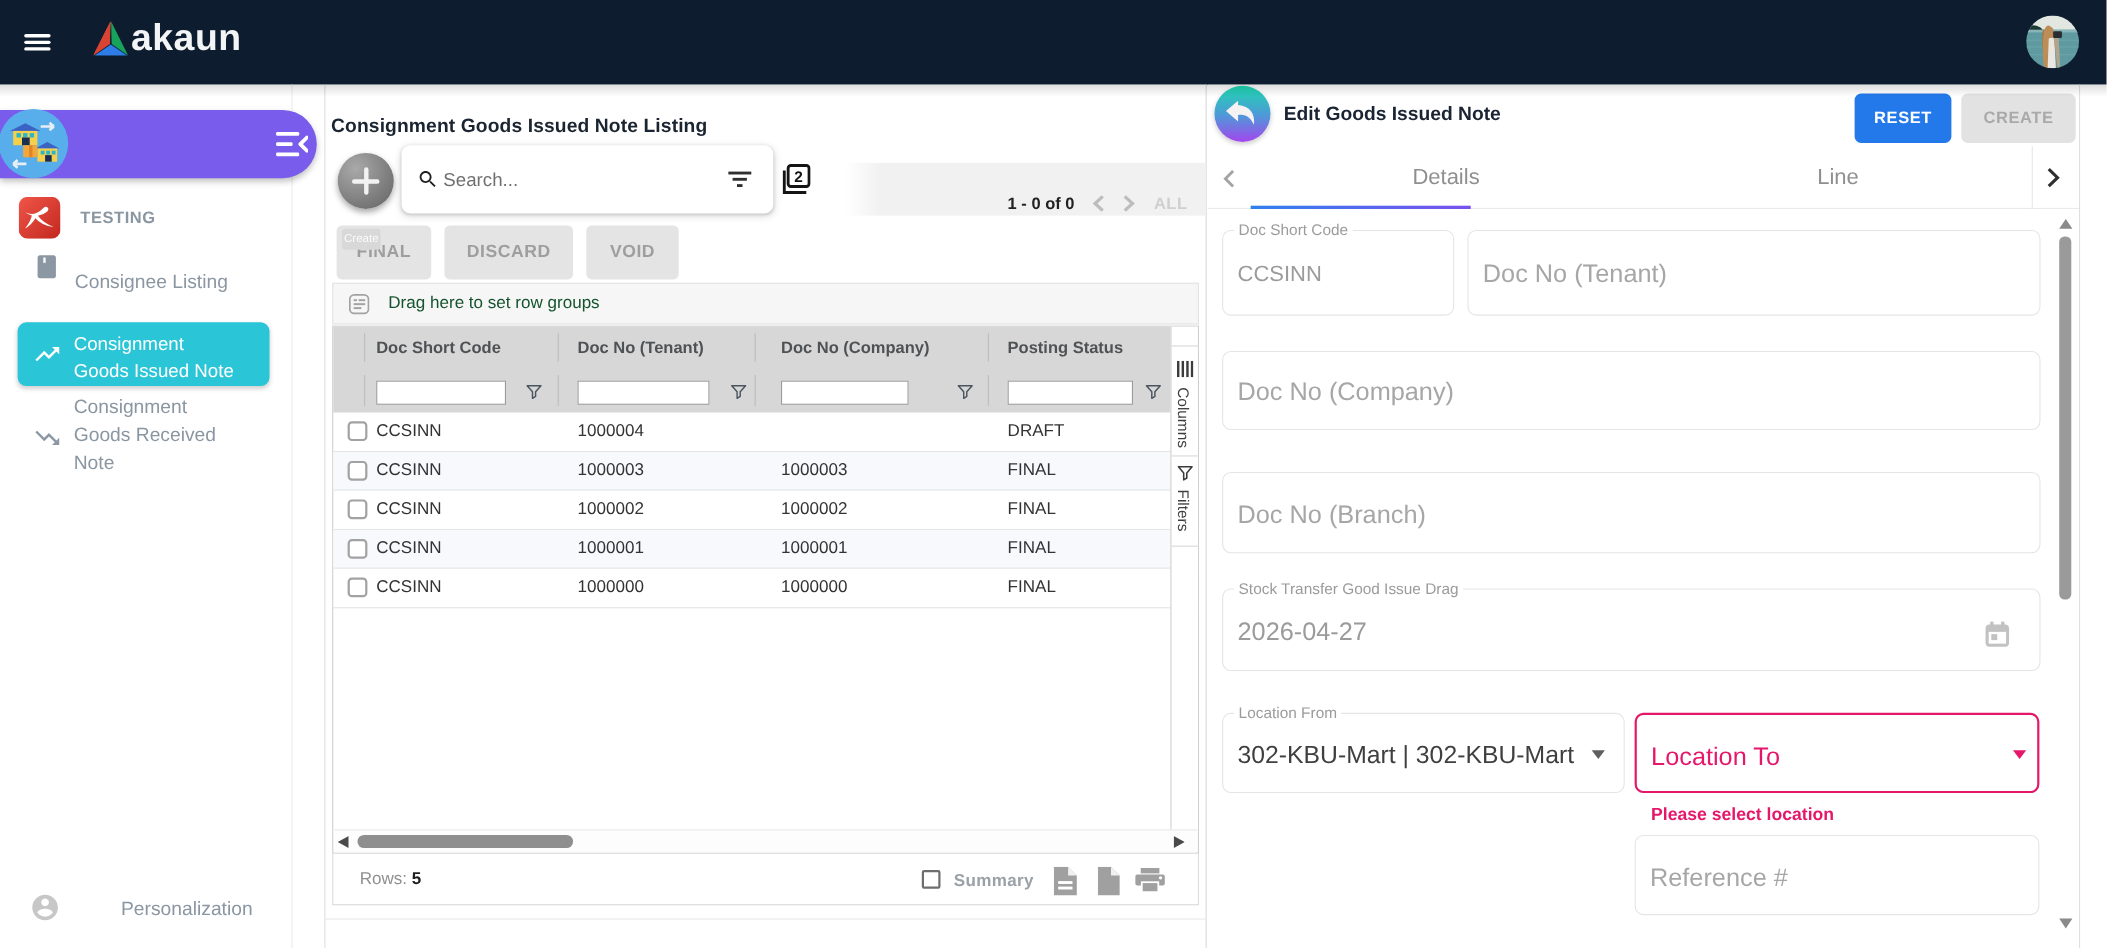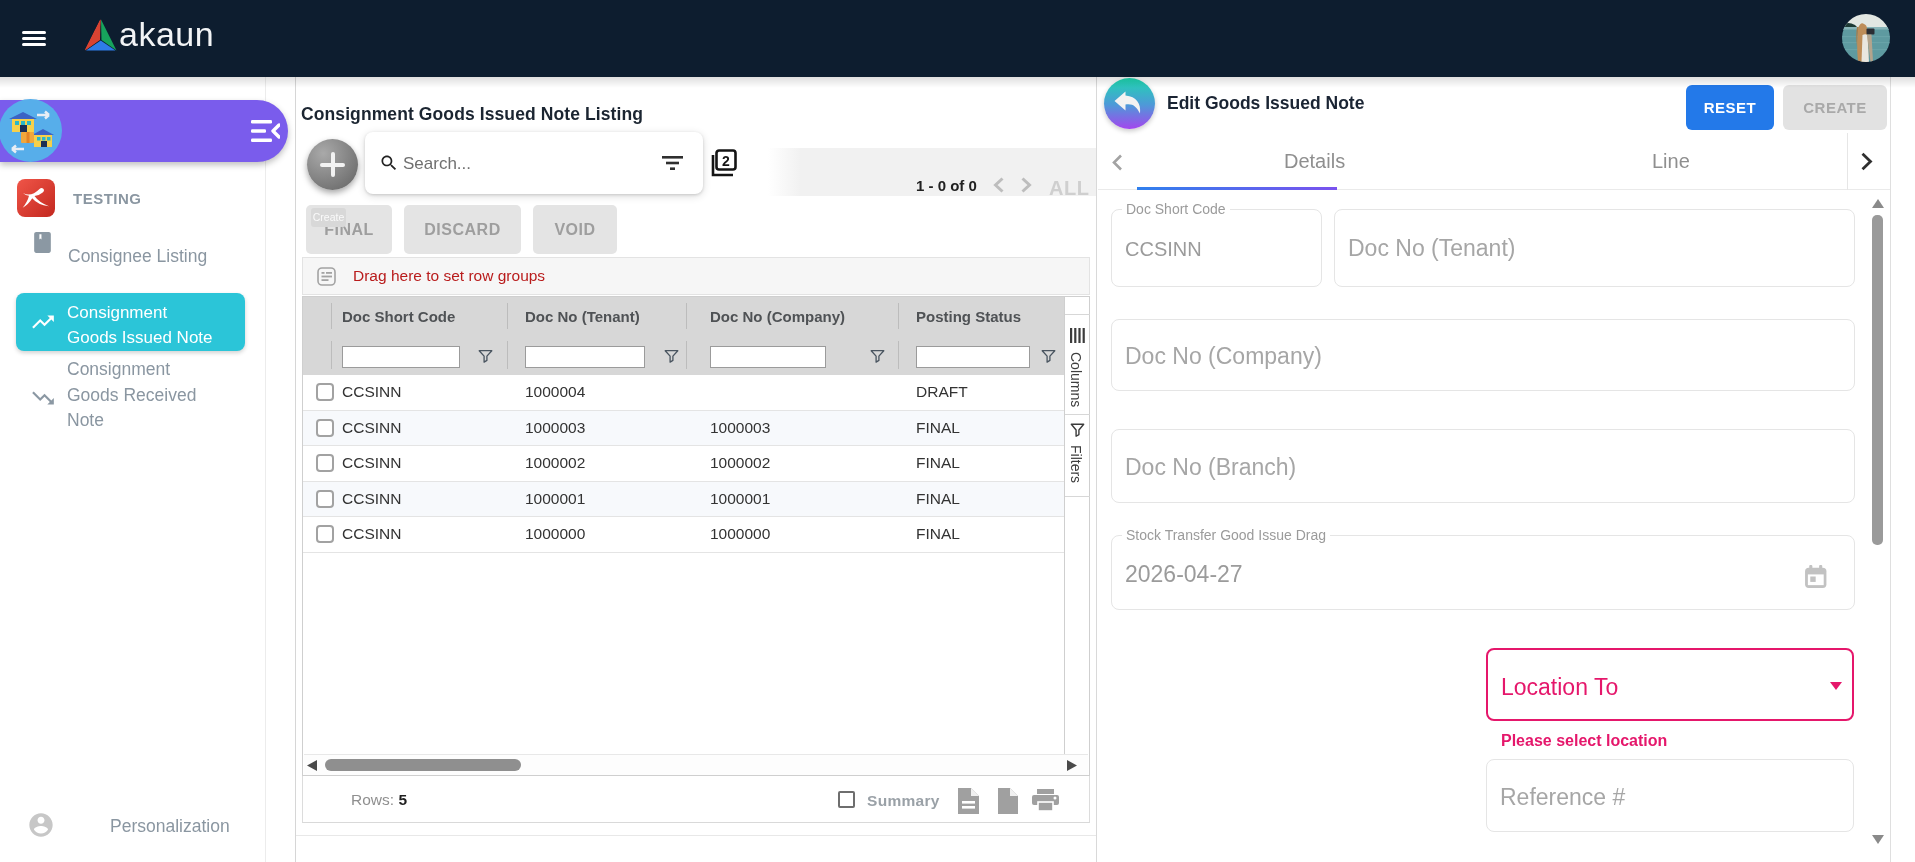--- a/index.html
+++ b/index.html
@@ -3,21 +3,21 @@
 <meta charset="utf-8">
 <style>
 * { margin:0; padding:0; box-sizing:border-box; }
 html,body { width:1915px; height:862px; overflow:hidden; background:#ffffff;
   font-family:"Liberation Sans", sans-serif; }
 .abs { position:absolute; }
 
 
 #nav { position:absolute; left:0; top:0; width:1915px; height:77px; background:#0d1d2f; }
 .bar { position:absolute; left:22px; width:24px; height:2.8px; background:#fff; border-radius:2px; }
-#brand { position:absolute; left:119px; top:15px; font-size:34px; font-weight:400; color:#f2f4f6; letter-spacing:0.5px; }
+#brand { position:absolute; left:119px; top:15px; font-size:34px; font-weight:700; color:#f2f4f6; letter-spacing:0.5px; }
 #shadowband { position:absolute; left:0; top:77px; width:1915px; height:11px;
   background:linear-gradient(to bottom, rgba(0,0,0,0.13), rgba(0,0,0,0)); z-index:5; pointer-events:none; }
 
 
 #side { position:absolute; left:0; top:77px; width:296px; height:785px; background:#fff; }
 #side .line1 { position:absolute; left:265px; top:0; width:1px; height:785px; background:#ececec; }
 #side .line2 { position:absolute; left:295px; top:0; width:1px; height:785px; background:#d6d6d6; }
 #pill { position:absolute; left:0; top:23px; width:288px; height:62px; background:#7a5cec;
   border-radius:0 31px 31px 0; box-shadow:0 3px 6px rgba(0,0,0,0.25); }
 #pillcirc { position:absolute; left:-1px; top:-1px; width:63px; height:63px; border-radius:50%; background:#57aeea; overflow:hidden; }
@@ -32,53 +32,53 @@
 #itm4 { left:67px; top:280px; line-height:25.5px; }
 #personal { position:absolute; left:70px; top:739px; color:#8a96a1; font-size:17.5px;margin-left:40px; }
 
 
 #mid { position:absolute; left:296px; top:77px; width:801px; height:785px; background:#fff; }
 #mid .rightline { position:absolute; left:800px; top:0; width:1px; height:785px; background:#d9d9d9; }
 #midtitle { position:absolute; left:5px; top:27px; font-size:17.5px; font-weight:700; color:#1b2531; letter-spacing:0.1px; }
 #pageband { position:absolute; left:472px; top:71px; width:328px; height:48px;
   background:linear-gradient(to right, rgba(241,241,241,0), #f1f1f1 10%, #f1f1f1); }
 #pagetext { position:absolute; left:620px; top:100px; font-size:15px; font-weight:700; color:#212121; }
-#pageall { position:absolute; left:753px; top:100px; font-size:20px; font-weight:700; color:#cfcfcf; letter-spacing:0.5px; }
+#pageall { position:absolute; left:753px; top:100px; font-size:15px; font-weight:700; color:#cfcfcf; letter-spacing:0.5px; }
 #plusbtn { position:absolute; left:11px; top:62px; width:51px; height:51px; border-radius:50%;
   background:radial-gradient(circle at 32% 28%, #a9a9a9, #707070 80%);
   box-shadow:0 3px 6px rgba(0,0,0,0.35); }
 #plusbtn:before { content:""; position:absolute; left:13px; top:23.5px; width:25px; height:4px; background:#f2f2f2; border-radius:2px; }
 #plusbtn:after { content:""; position:absolute; left:23.5px; top:13px; width:4px; height:25px; background:#f2f2f2; border-radius:2px; }
 #search { position:absolute; left:69px; top:55px; width:338px; height:62px; background:#fff; border-radius:8px;
   box-shadow:0 1px 3px rgba(0,0,0,0.14), 0 2px 8px rgba(0,0,0,0.14); }
 #search .txt { position:absolute; left:38px; top:22px; font-size:17px; color:#707070; }
 .btn { position:absolute; top:128px; height:49px; background:#e4e4e4; border-radius:5px;
   color:#9e9e9e; font-size:16px; font-weight:700; letter-spacing:0.5px; text-align:center; line-height:49px; }
 #tooltip { position:absolute; left:15px; top:131px; width:35px; height:19px; background:#d8d8d8; border-radius:3px;
   color:#fafafa; font-size:10.5px; text-align:center; line-height:19px; z-index:3; }
 #dragbar { position:absolute; left:6px; top:180px; width:788px; height:38px; background:#f6f6f6; border:1px solid #e3e3e3; }
-#dragbar .txt { position:absolute; left:50px; top:9px; font-size:15.5px; color:#b91c1c; }
+#dragbar .txt { position:absolute; left:50px; top:9px; font-size:15.5px; color:#14532d; }
 #grid { position:absolute; left:6px; top:219px; width:788px; height:480px; border:1px solid #cfcfcf; }
 #ghead { position:absolute; left:0; top:0; width:786px; height:78px; background:#d7d7d7; }
 .hsep { position:absolute; top:6px; width:1px; height:26px; background:#bcbcbc; }
 .fsep { position:absolute; top:44px; width:1px; height:28px; background:#bcbcbc; }
 .hlabel { position:absolute; top:11px; font-size:15px; font-weight:600; color:#4f5255; }
 .finput { position:absolute; top:49px; height:22px; background:#fff; border:1px solid #9b9b9b; }
 .funnel { position:absolute; top:52px; }
 .grow { position:absolute; left:0; width:786px; height:35.5px; border-bottom:1px solid #e4e4e4; font-size:15.5px; color:#333; }
 .grow.alt { background:#f7f9fc; }
 .cell { position:absolute; top:8px; }
 .cb { position:absolute; left:13px; top:8px; width:18px; height:18px; border:2px solid #a2a2a2; border-radius:4px; background:#fff; }
 #gside { position:absolute; left:761px; top:0; width:25px; height:457px; background:#fff; border-left:1px solid #cfcfcf; }
 .vtab { position:absolute; left:0; width:25px; border-bottom:1px solid #d7d7d7; }
 .vtext { position:absolute; left:3px; writing-mode:vertical-lr; font-size:14px; color:#3f3f3f; }
 #hscroll { position:absolute; left:1px; top:457px; width:784px; height:21px; background:#fdfdfd; border-top:1px solid #e8e8e8; }
 #hthumb { position:absolute; left:21px; top:4px; width:196px; height:12px; border-radius:6px; background:#8f8f8f; }
 #status { position:absolute; left:6px; top:699px; width:788px; height:47px; border-bottom:1px solid #d9d9d9; border-left:1px solid #dcdcdc; border-right:1px solid #dcdcdc; }
-#status .rows { position:absolute; left:24px; top:15px; font-size:15.5px; color:#8f8f8f;margin-left:24px; }
+#status .rows { position:absolute; left:24px; top:15px; font-size:15.5px; color:#8f8f8f; }
 #status .sumcb { position:absolute; left:535px; top:15px; width:17px; height:17px; border:2.5px solid #6e6e6e; border-radius:2px; }
 #status .sum { position:absolute; left:564px; top:16px; font-size:15.5px; font-weight:700; color:#9aa1a7; letter-spacing:0.3px; }
 #cardend { position:absolute; left:0; top:758px; width:800px; height:1px; background:#e8e8e8; }
 
 
 #right { position:absolute; left:1098px; top:77px; width:817px; height:785px; background:#fff; }
 #right .rborder { position:absolute; left:792px; top:0; width:1px; height:785px; background:#dfdfdf; }
 #backbtn { position:absolute; left:6px; top:1px; width:51px; height:51px; border-radius:50%;
   background:linear-gradient(180deg, #1ed7b0, #4d9ad8 52%, #a346ee); box-shadow:0 2px 5px rgba(0,0,0,0.22); }
 #rtitle { position:absolute; left:69px; top:16px; font-size:17.5px; font-weight:700; color:#1a2433; }
@@ -419,20 +419,25 @@
     <div class="flabel">Stock Transfer Good Issue Drag</div>
     <div class="val" style="top:25px; font-size:23px">2026-04-27</div>
     <svg class="abs" style="left:692px; top:28px" width="24" height="25" viewBox="0 0 23 24">
       <rect x="5" y="1" width="3" height="6" rx="1" fill="#c2c2c2"></rect>
       <rect x="14.5" y="1" width="3" height="6" rx="1" fill="#c2c2c2"></rect>
       <rect x="1" y="3.5" width="20.5" height="19.5" rx="3.5" fill="#c2c2c2"></rect>
       <rect x="3.7" y="10" width="15.2" height="10.3" fill="#fff"></rect>
       <rect x="6" y="12" width="5.2" height="5.2" fill="#c2c2c2"></rect>
     </svg>
   </div>
+  <div class="field" id="locfrom" style="left:13px; top:571px; width:366px; height:73px">
+    <div class="flabel">Location From</div>
+    <div class="val" style="top:25px">302-KBU-Mart | 302-KBU-Mart</div>
+    <div class="caret" style="left:335px; top:33px"></div>
+  </div>
   <div class="field" id="locto" style="left:388px; top:571px; width:368px; height:73px">
     <div class="ph" style="top:24px">Location To</div>
     <div class="caret" style="left:342px; top:32px; border-top-color:#e5176b"></div>
   </div>
   <div id="err">Please select location</div>
   <div class="field" style="left:388px; top:682px; width:368px; height:73px">
     <div class="ph" style="top:24px">Reference #</div>
   </div>
 
   <div id="vscroll">

